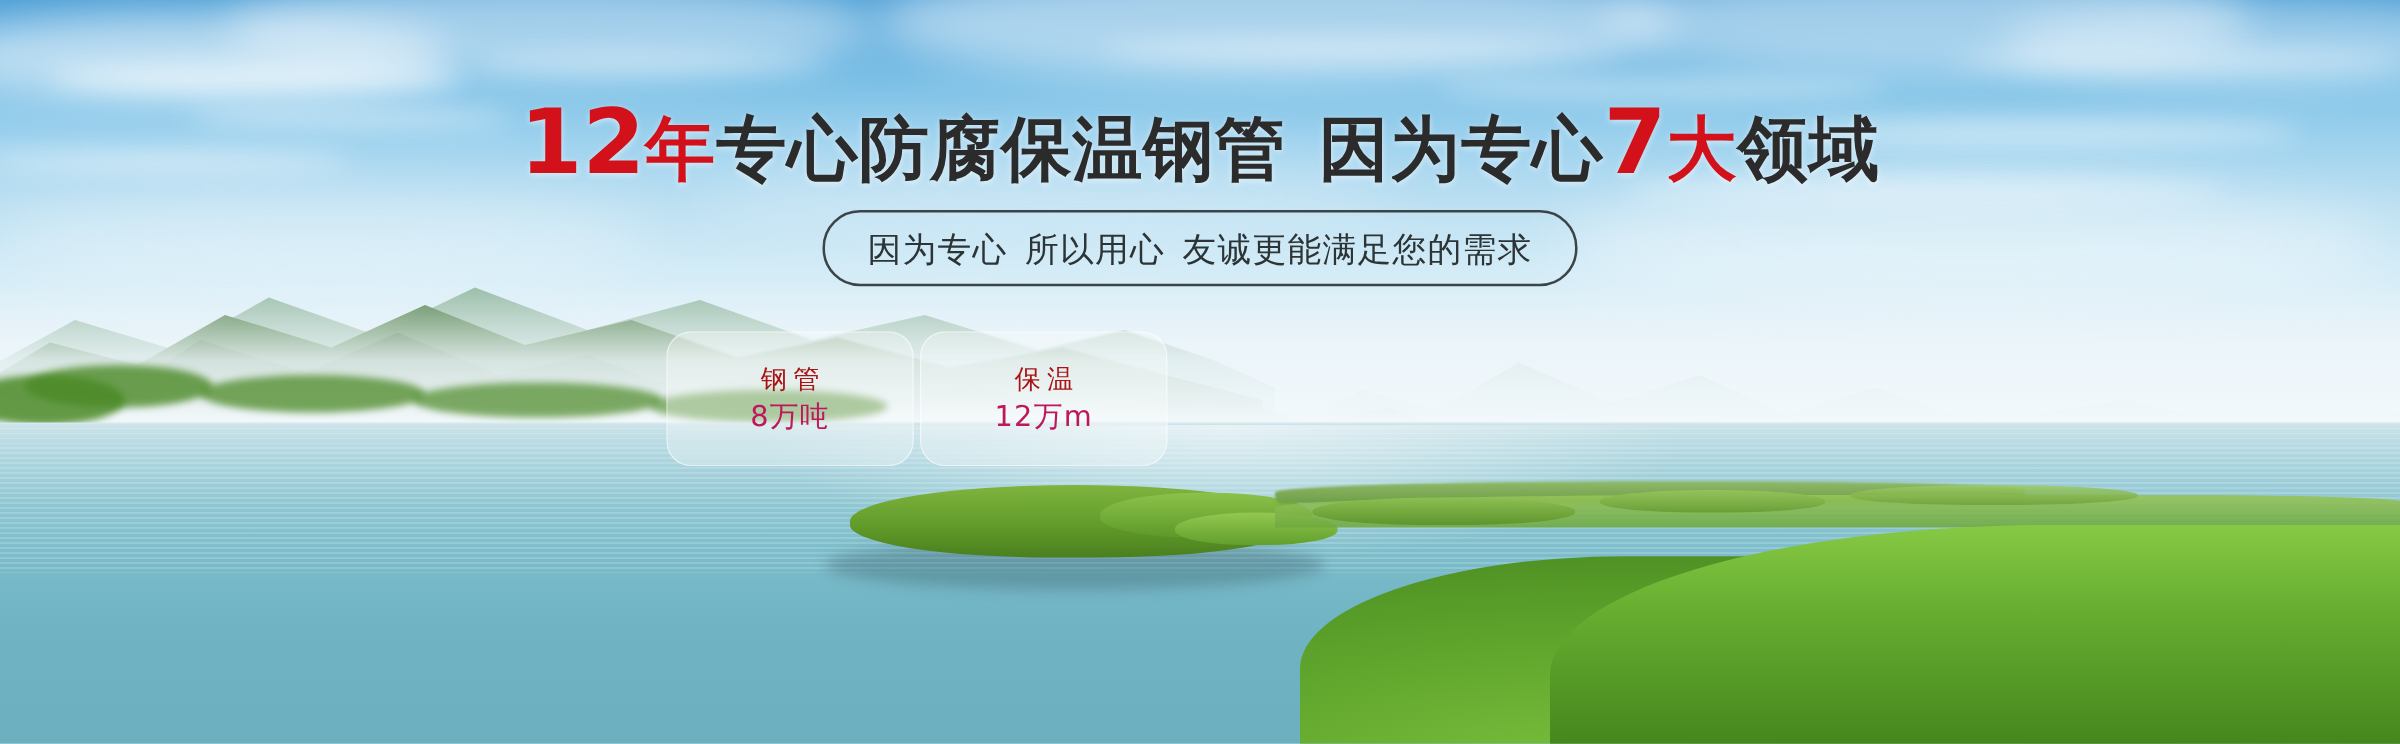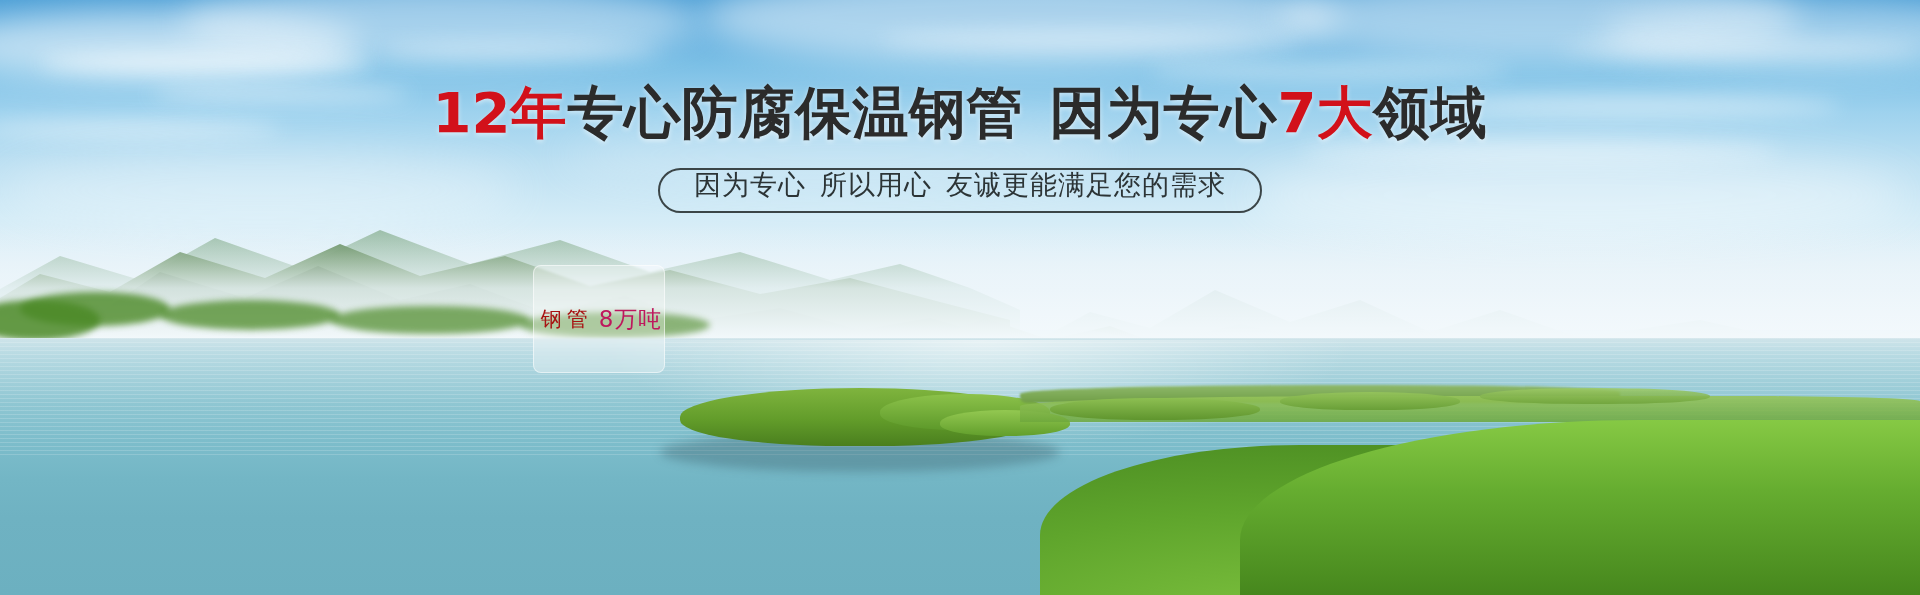--- a/index.html
+++ b/index.html
@@ -146,61 +146,61 @@
     font-size:56px;
     line-height:60px;
     letter-spacing:1px;
     color:#2b2b2b;
     text-shadow:0 2px 5px rgba(255,255,255,0.55);
   }
   .headline .red {
     color:#d2111a;
   }
   .headline .num {
-    font-size:56px;
+    font-size:72px;
     letter-spacing:0;
   }
   .headline .gap { display:inline-block; width:26px; }
 
   .subtitle-wrap {
     position:absolute;
     left:0; top:168px;
     width:1920px;
     display:flex;
     justify-content:center;
   }
   .subtitle {
     border:2px solid #3b4547;
     border-radius:30px;
-    padding:0 34px 11px 34px;
+    padding:16px 34px 11px 34px;
     font-family:"DejaVu Sans","Liberation Sans",sans-serif;
     font-size:27px;
     line-height:30px;
     color:#2c3436;
     letter-spacing:1px;
     white-space:nowrap;
     background:transparent;
   }
   .subtitle .sp { display:inline-block; width:14px; }
 
   
   .cards {
     position:absolute;
     left:533px; top:265px;
     display:flex;
     gap:5px;
   }
   .card {
-    width:132px;
+    width:198px;
     height:108px;
     background:rgba(255,255,255,0.30);
     border:1px solid rgba(255,255,255,0.55);
-    border-radius:8px;
+    border-radius:20px;
     display:flex;
-    flex-direction:row;
+    flex-direction:column;
     align-items:center;
     justify-content:center;
     gap:6px;
     backdrop-filter:blur(1px);
   }
   .card .label {
     font-family:"DejaVu Sans","Liberation Sans",sans-serif;
     font-size:21px;
     line-height:24px;
     color:#a81313;
@@ -324,17 +324,21 @@
     </div>
 
     <div class="cards">
 
       <div class="card">
         <div class="label">钢管</div>
         <div class="value"><span>8万吨</span><sup></sup></div>
       </div>
 
 
+      <div class="card">
+        <div class="label">保温</div>
+        <div class="value"><span>12万m</span><sup></sup></div>
+      </div>
 
     </div>
 
   </div>
 </div>
 
 </body></html>

